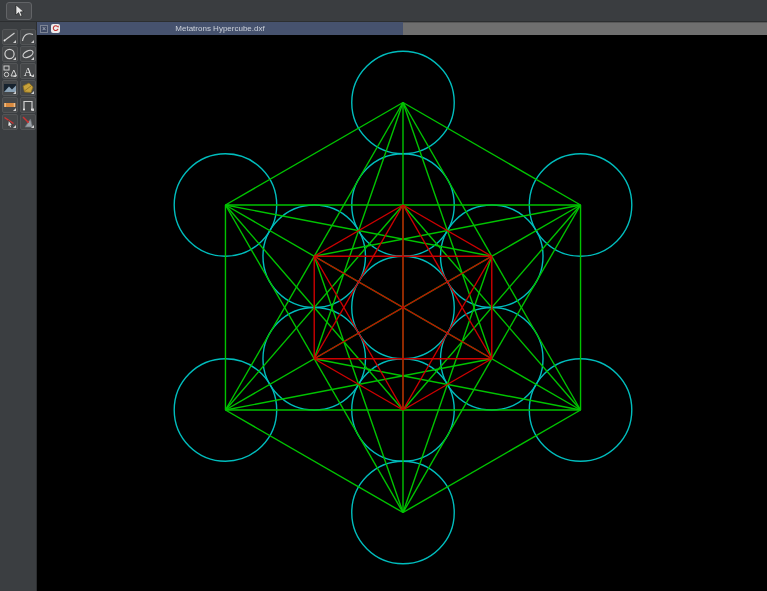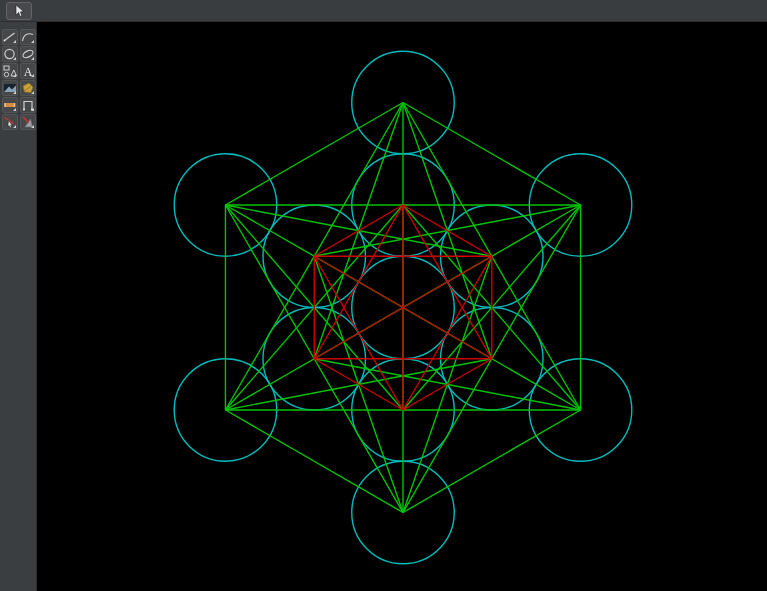--- a/index.html
+++ b/index.html
@@ -193,20 +193,33 @@
             <polygon points="4,12 11.5,12 9.5,4" fill="#9aa0a6" stroke="#6b7076" stroke-width="0.7"></polygon>
             <line x1="2" y1="2" x2="7.5" y2="7.5" stroke="#cc3333" stroke-width="1.5"></line>
             <polygon points="7.8,7.8 5.6,7.4 7.4,5.6" fill="#cc3333"></polygon>
           </svg>
         </span>
       </div>
 
     </div>
   </div>
 
+  <div class="tab-bar">
+    <div class="document-tab">
+      <span class="tab-close">×</span>
+      <span class="tab-app-icon">
+        <svg class="icon-svg" width="7" height="7" viewBox="0 0 7 7">
+          <path d="M5.6,1.6 A2.4,2.4 0 1 0 6,3.8" fill="none" stroke="#c03030" stroke-width="1.1"></path>
+          <polygon points="6.6,0.6 6.8,2.6 4.9,2" fill="#c03030"></polygon>
+        </svg>
+      </span>
+      <span class="tab-label">Metatrons Hypercube.dxf</span>
+    </div>
+    <div class="tab-bar-empty"></div>
+  </div>
 
   <div class="canvas">
     <svg id="cad-svg" width="730" height="556" viewBox="0 0 730 556">
         <circle cx="366" cy="272.5" r="51.25" fill="none" stroke="#00bdbd" stroke-width="1.4"></circle>
         <circle cx="366" cy="170" r="51.25" fill="none" stroke="#00bdbd" stroke-width="1.4"></circle>
         <circle cx="277.23" cy="221.25" r="51.25" fill="none" stroke="#00bdbd" stroke-width="1.4"></circle>
         <circle cx="277.23" cy="323.75" r="51.25" fill="none" stroke="#00bdbd" stroke-width="1.4"></circle>
         <circle cx="366" cy="375" r="51.25" fill="none" stroke="#00bdbd" stroke-width="1.4"></circle>
         <circle cx="454.77" cy="323.75" r="51.25" fill="none" stroke="#00bdbd" stroke-width="1.4"></circle>
         <circle cx="454.77" cy="221.25" r="51.25" fill="none" stroke="#00bdbd" stroke-width="1.4"></circle>

